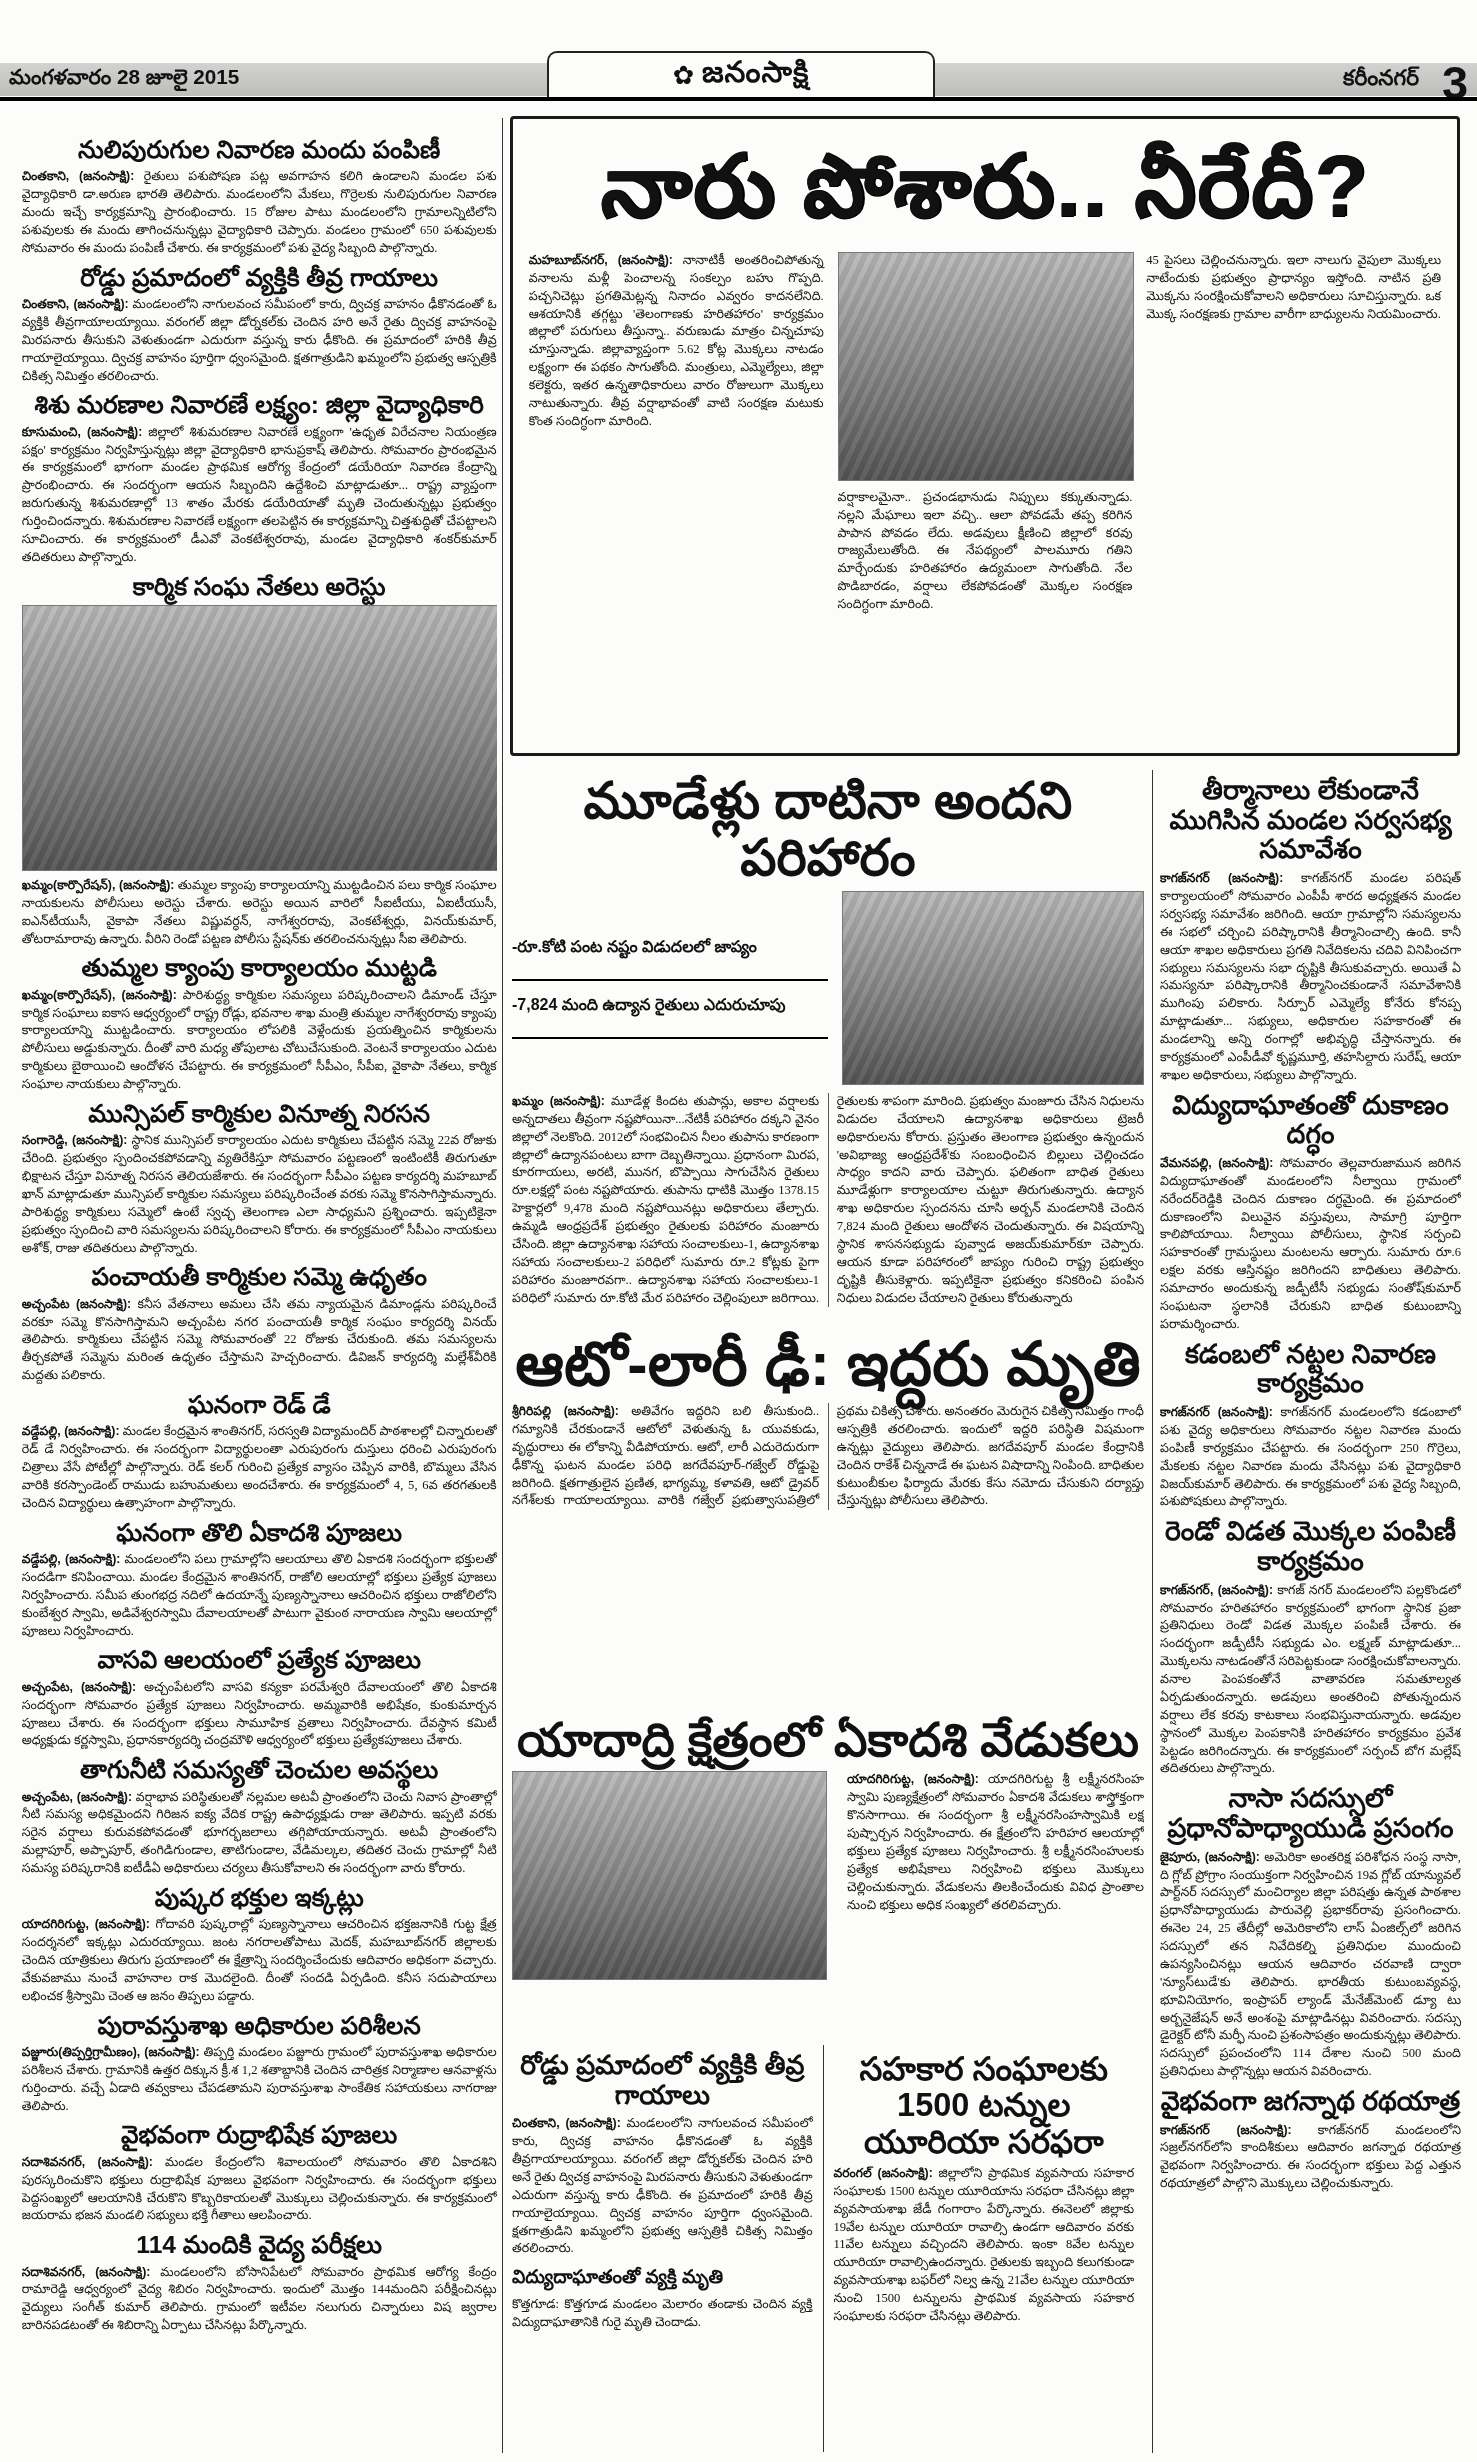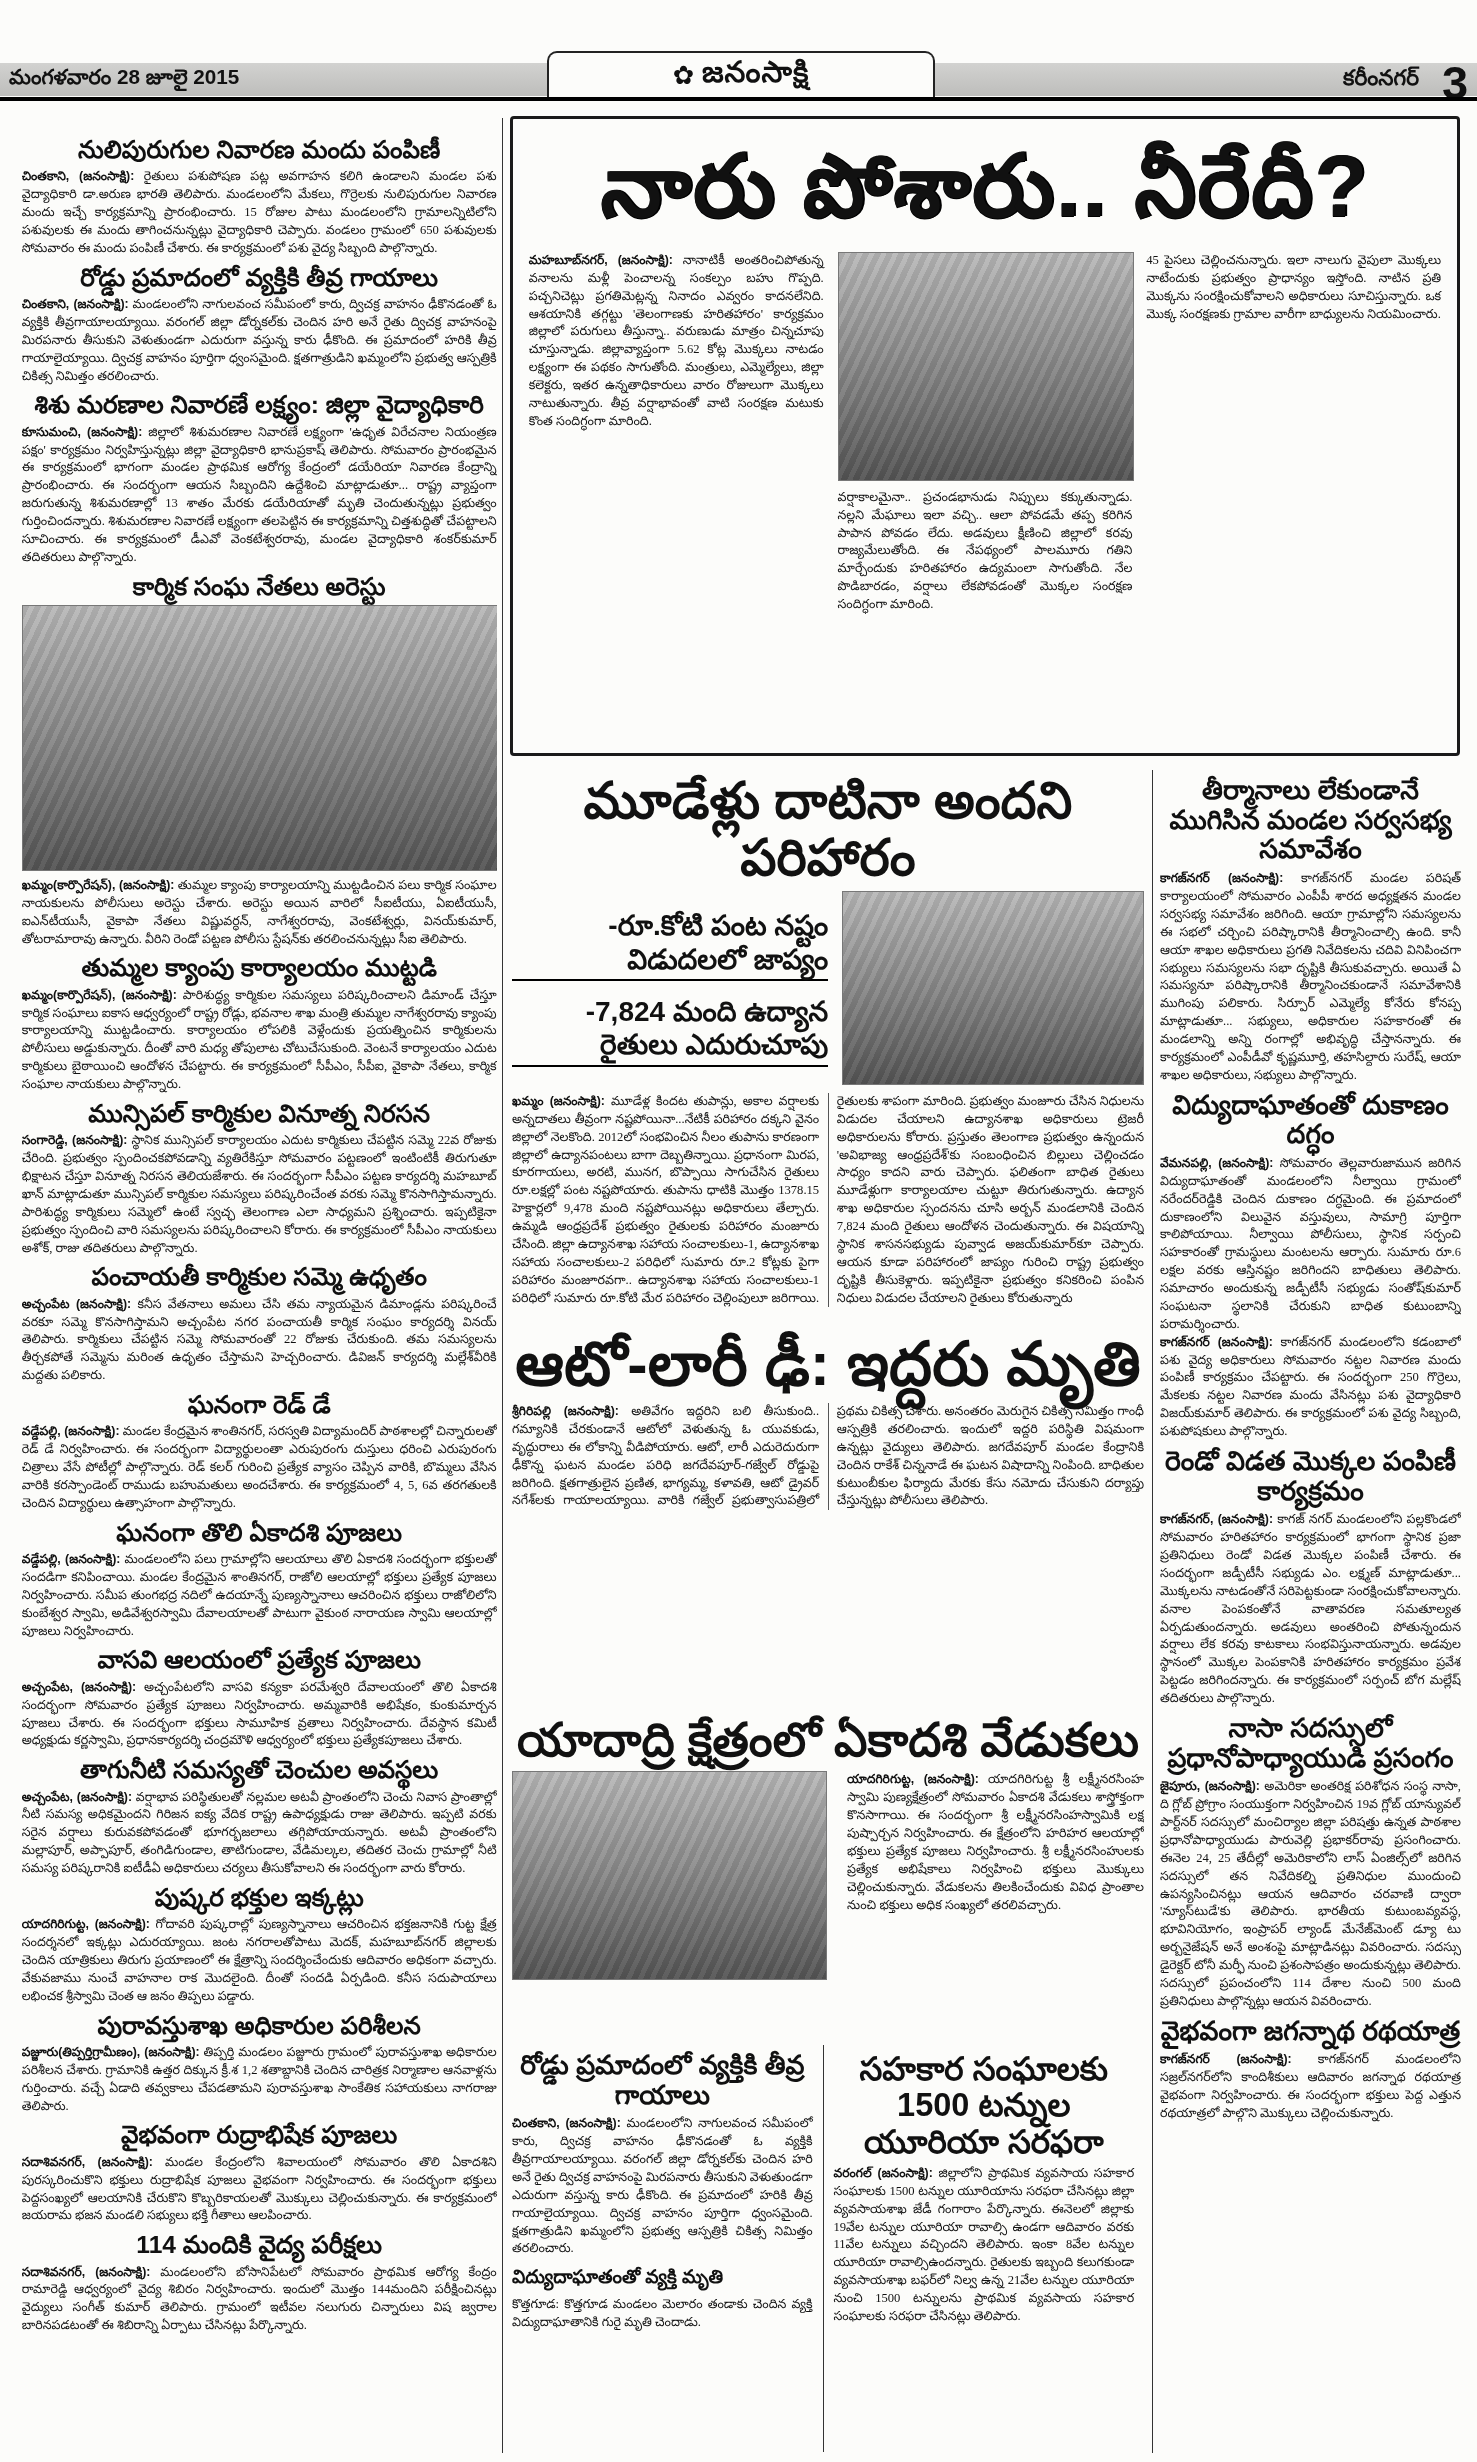--- a/index.html
+++ b/index.html
@@ -42,22 +42,22 @@
                 text-shadow:2px 0 0 #000,0 1px 0 #000;}
   .lead-cols{display:flex;gap:13.8px;}
   .lead-cols .c{flex:1;}
   .lead-photo{width:100%;height:227px;margin-bottom:7.9px;}
   
   .blk{overflow:hidden;box-sizing:border-box;}
   #blk-pariharam{height:550px;}
   #blk-pariharam .hl{font-size:51px;}
   .pari-top{display:flex;gap:13.8px;margin:3.9px 0 7.9px 0;}
   .subheads{flex:1;display:flex;flex-direction:column;justify-content:center;gap:13.8px;}
-  .subhead{font-family:"Liberation Sans",sans-serif;font-weight:900;font-size:28px;
-           border-bottom:2px solid #000;padding-bottom:3px;text-align:right;line-height:1.2;}
+  .subhead{font-family:"Liberation Sans",sans-serif;font-weight:900;font-size:16px;
+           border-bottom:2px solid #000;padding-bottom:23px;text-align:left;line-height:1.2;}
   .pari-photo{width:300px;height:192px;}
   .two-col{column-count:2;column-gap:17.7px;column-rule:1px solid #555;}
   #blk-accident{height:392px;}
   #blk-accident .hl{font-size:61px;margin-top:13.8px;}
   #blk-yadadri{height:337px;}
   #blk-yadadri .hl{font-size:47px;}
   .yad-row{display:flex;gap:20px;}
   .yad-photo{width:313px;height:207px;flex:none;}
   .bottom-row{display:flex;gap:0;height:408px;}
   .bottom-row .bcol{flex:1;padding:0 9.9px;}
@@ -260,20 +260,21 @@
       <span>కాగజ్‌నగర్ మండల పరిషత్ కార్యాలయంలో సోమవారం ఎంపీపీ శారద అధ్యక్షతన మండల సర్వసభ్య సమావేశం జరిగింది. ఆయా గ్రామాల్లోని సమస్యలను ఈ సభలో చర్చించి పరిష్కారానికి తీర్మానించాల్సి ఉంది. కానీ ఆయా శాఖల అధికారులు ప్రగతి నివేదికలను చదివి వినిపించగా సభ్యులు సమస్యలను సభా దృష్టికి తీసుకువచ్చారు. అయితే ఏ సమస్యనూ పరిష్కారానికి తీర్మానించకుండానే సమావేశానికి ముగింపు పలికారు. సిర్పూర్ ఎమ్మెల్యే కోనేరు కోనప్ప మాట్లాడుతూ... సభ్యులు, అధికారుల సహకారంతో ఈ మండలాన్ని అన్ని రంగాల్లో అభివృద్ధి చేస్తానన్నారు. ఈ కార్యక్రమంలో ఎంపీడీవో కృష్ణమూర్తి, తహసిల్దారు సురేష్, ఆయా శాఖల అధికారులు, సభ్యులు పాల్గొన్నారు.</span></p>
     </article>
 
     <article>
       <div class="hl">విద్యుదాఘాతంతో దుకాణం దగ్ధం</div>
       <p class="body"><span class="dl">వేమనపల్లి, (జనంసాక్షి):</span>
       <span>సోమవారం తెల్లవారుజామున జరిగిన విద్యుదాఘాతంతో మండలంలోని నీల్వాయి గ్రామంలో నరేందర్‌రెడ్డికి చెందిన దుకాణం దగ్ధమైంది. ఈ ప్రమాదంలో దుకాణంలోని విలువైన వస్తువులు, సామాగ్రి పూర్తిగా కాలిపోయాయి. నీల్వాయి పోలీసులు, స్థానిక సర్పంచి సహకారంతో గ్రామస్థులు మంటలను ఆర్పారు. సుమారు రూ.6 లక్షల వరకు ఆస్తినష్టం జరిగిందని బాధితులు తెలిపారు. సమాచారం అందుకున్న జడ్పీటీసీ సభ్యుడు సంతోష్‌కుమార్ సంఘటనా స్థలానికి చేరుకుని బాధిత కుటుంబాన్ని పరామర్శించారు.</span></p>
     </article>
 
     <article>
+      <div class="hl">కడంబలో నట్టల నివారణ కార్యక్రమం</div>
       <p class="body"><span class="dl">కాగజ్‌నగర్ (జనంసాక్షి):</span>
       <span>కాగజ్‌నగర్ మండలంలోని కడంబాలో పశు వైద్య అధికారులు సోమవారం నట్టల నివారణ మందు పంపిణీ కార్యక్రమం చేపట్టారు. ఈ సందర్భంగా 250 గొర్రెలు, మేకలకు నట్టల నివారణ మందు వేసినట్లు పశు వైద్యాధికారి విజయ్‌కుమార్ తెలిపారు. ఈ కార్యక్రమంలో పశు వైద్య సిబ్బంది, పశుపోషకులు పాల్గొన్నారు.</span></p>
     </article>
 
     <article>
       <div class="hl">రెండో విడత మొక్కల పంపిణీ కార్యక్రమం</div>
       <p class="body"><span class="dl">కాగజ్‌నగర్, (జనంసాక్షి):</span>
       <span>కాగజ్ నగర్ మండలంలోని పల్లకొండలో సోమవారం హరితహారం కార్యక్రమంలో భాగంగా స్థానిక ప్రజా ప్రతినిధులు రెండో విడత మొక్కల పంపిణీ చేశారు. ఈ సందర్భంగా జడ్పీటీసీ సభ్యుడు ఎం. లక్ష్మణ్ మాట్లాడుతూ... మొక్కలను నాటడంతోనే సరిపెట్టకుండా సంరక్షించుకోవాలన్నారు. వనాల పెంపకంతోనే వాతావరణ సమతూల్యత ఏర్పడుతుందన్నారు. అడవులు అంతరించి పోతున్నందున వర్షాలు లేక కరవు కాటకాలు సంభవిస్తునాయన్నారు. అడవుల స్థానంలో మొక్కల పెంపకానికి హరితహారం కార్యక్రమం ప్రవేశ పెట్టడం జరిగిందన్నారు. ఈ కార్యక్రమంలో సర్పంచ్ బోగ మల్లేష్ తదితరులు పాల్గొన్నారు.</span></p>
     </article>
 

